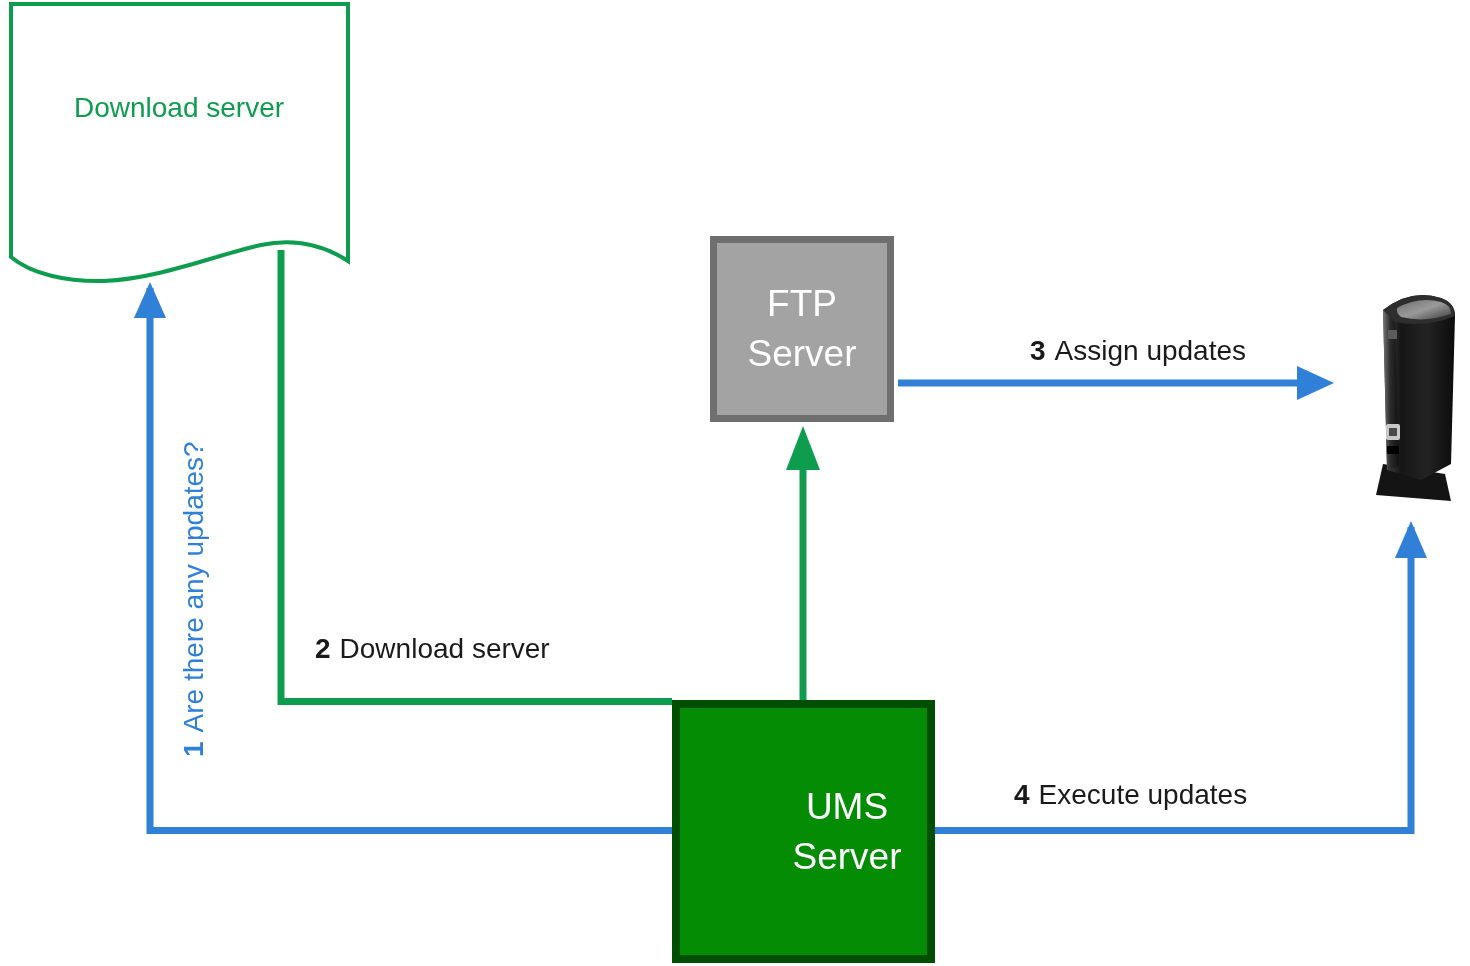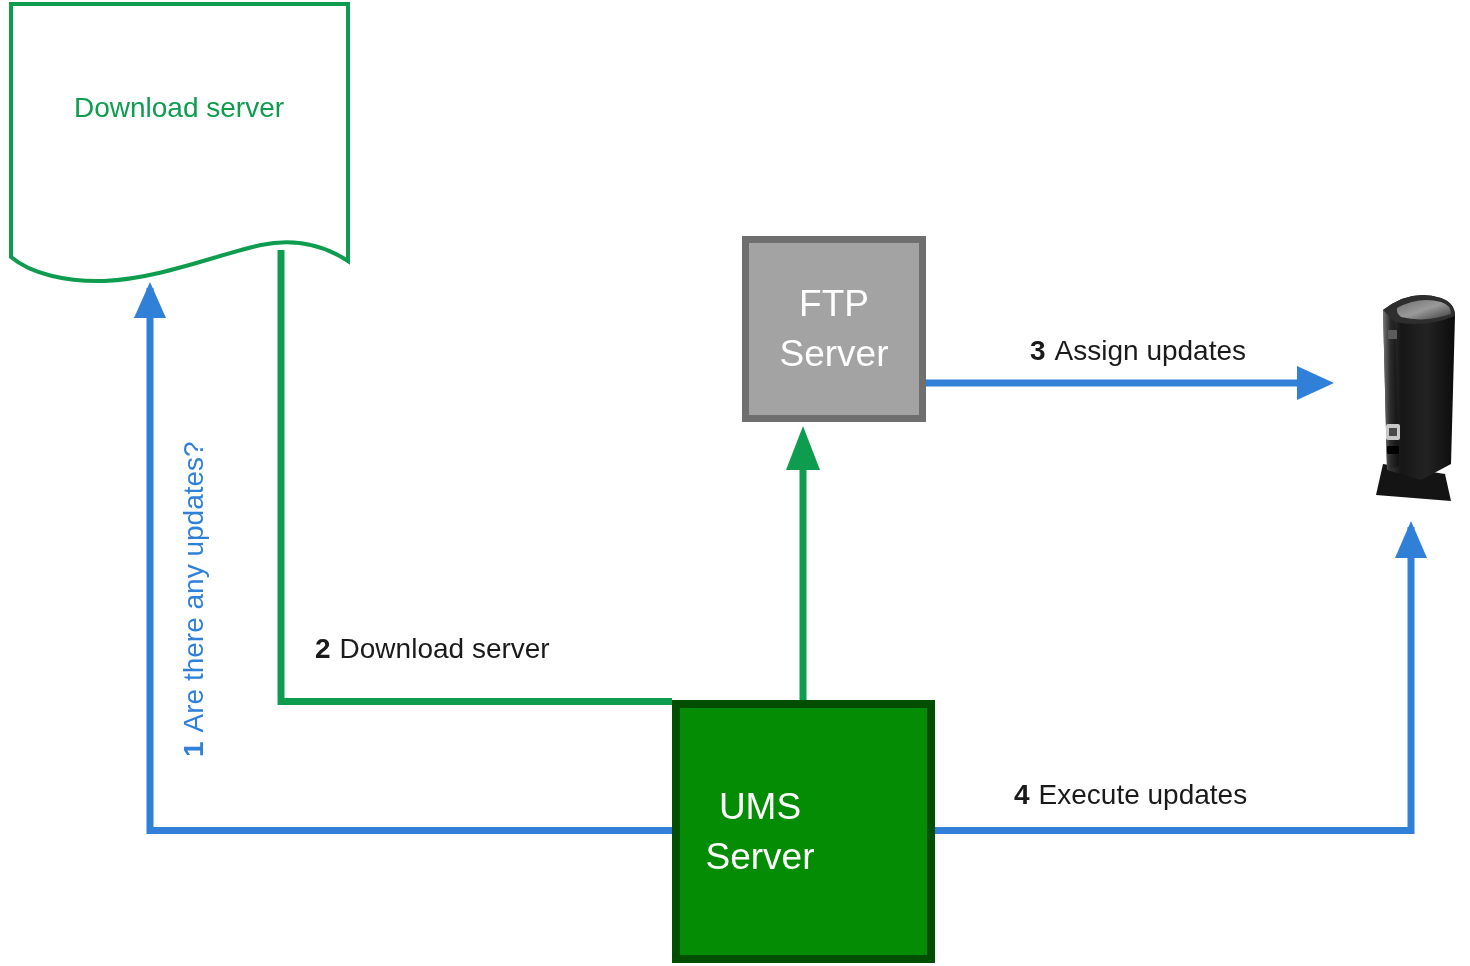--- a/index.html
+++ b/index.html
@@ -45,31 +45,30 @@
 
   
   .ftp-node{
     position:absolute;left:710px;top:236px;width:184px;height:186px;
     box-sizing:border-box;
     background:var(--ftp-fill);
     border:7px solid var(--ftp-border);
     display:flex;align-items:center;justify-content:center;text-align:center;
     color:var(--white-text);font-size:37px;line-height:50px;
     z-index:2;
-    margin-left:32px;
   }
   .ftp-node .node-label{width:130px;}
 
   
   .ums-node{
     position:absolute;left:672px;top:700px;width:263px;height:263px;
     box-sizing:border-box;
     background:var(--ums-fill);
     border:8px solid var(--ums-border);
-    display:flex;align-items:center;justify-content:flex-start;text-align:center;
+    display:flex;align-items:center;justify-content:flex-end;text-align:center;
     color:var(--white-text);font-size:37px;line-height:50px;
     z-index:2;
   }
   .ums-node .node-label{width:160px;}
 
   
   .step-label{
     position:absolute;
     color:var(--label-black);
     font-size:28px;white-space:nowrap;z-index:3;

